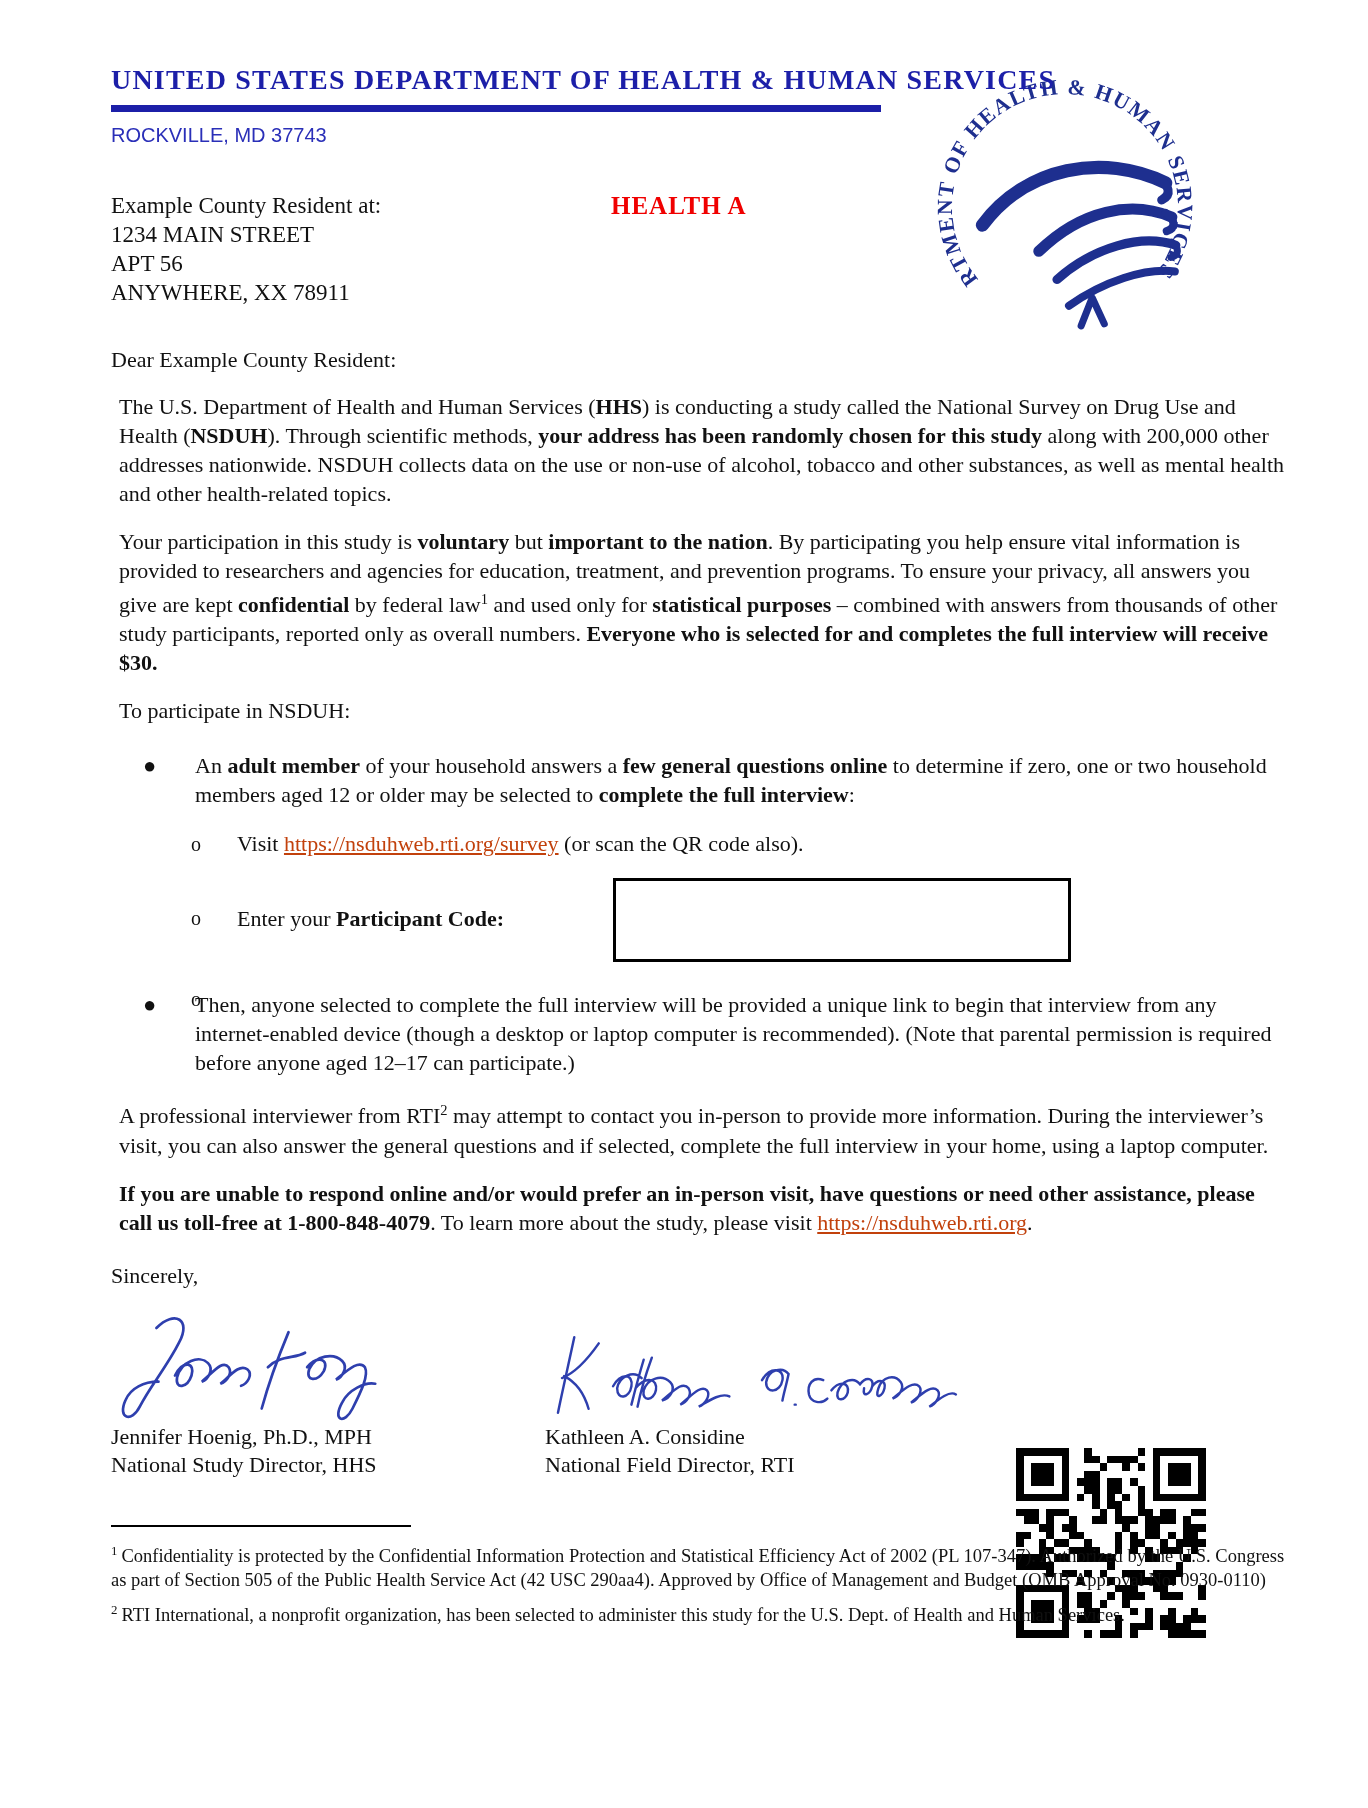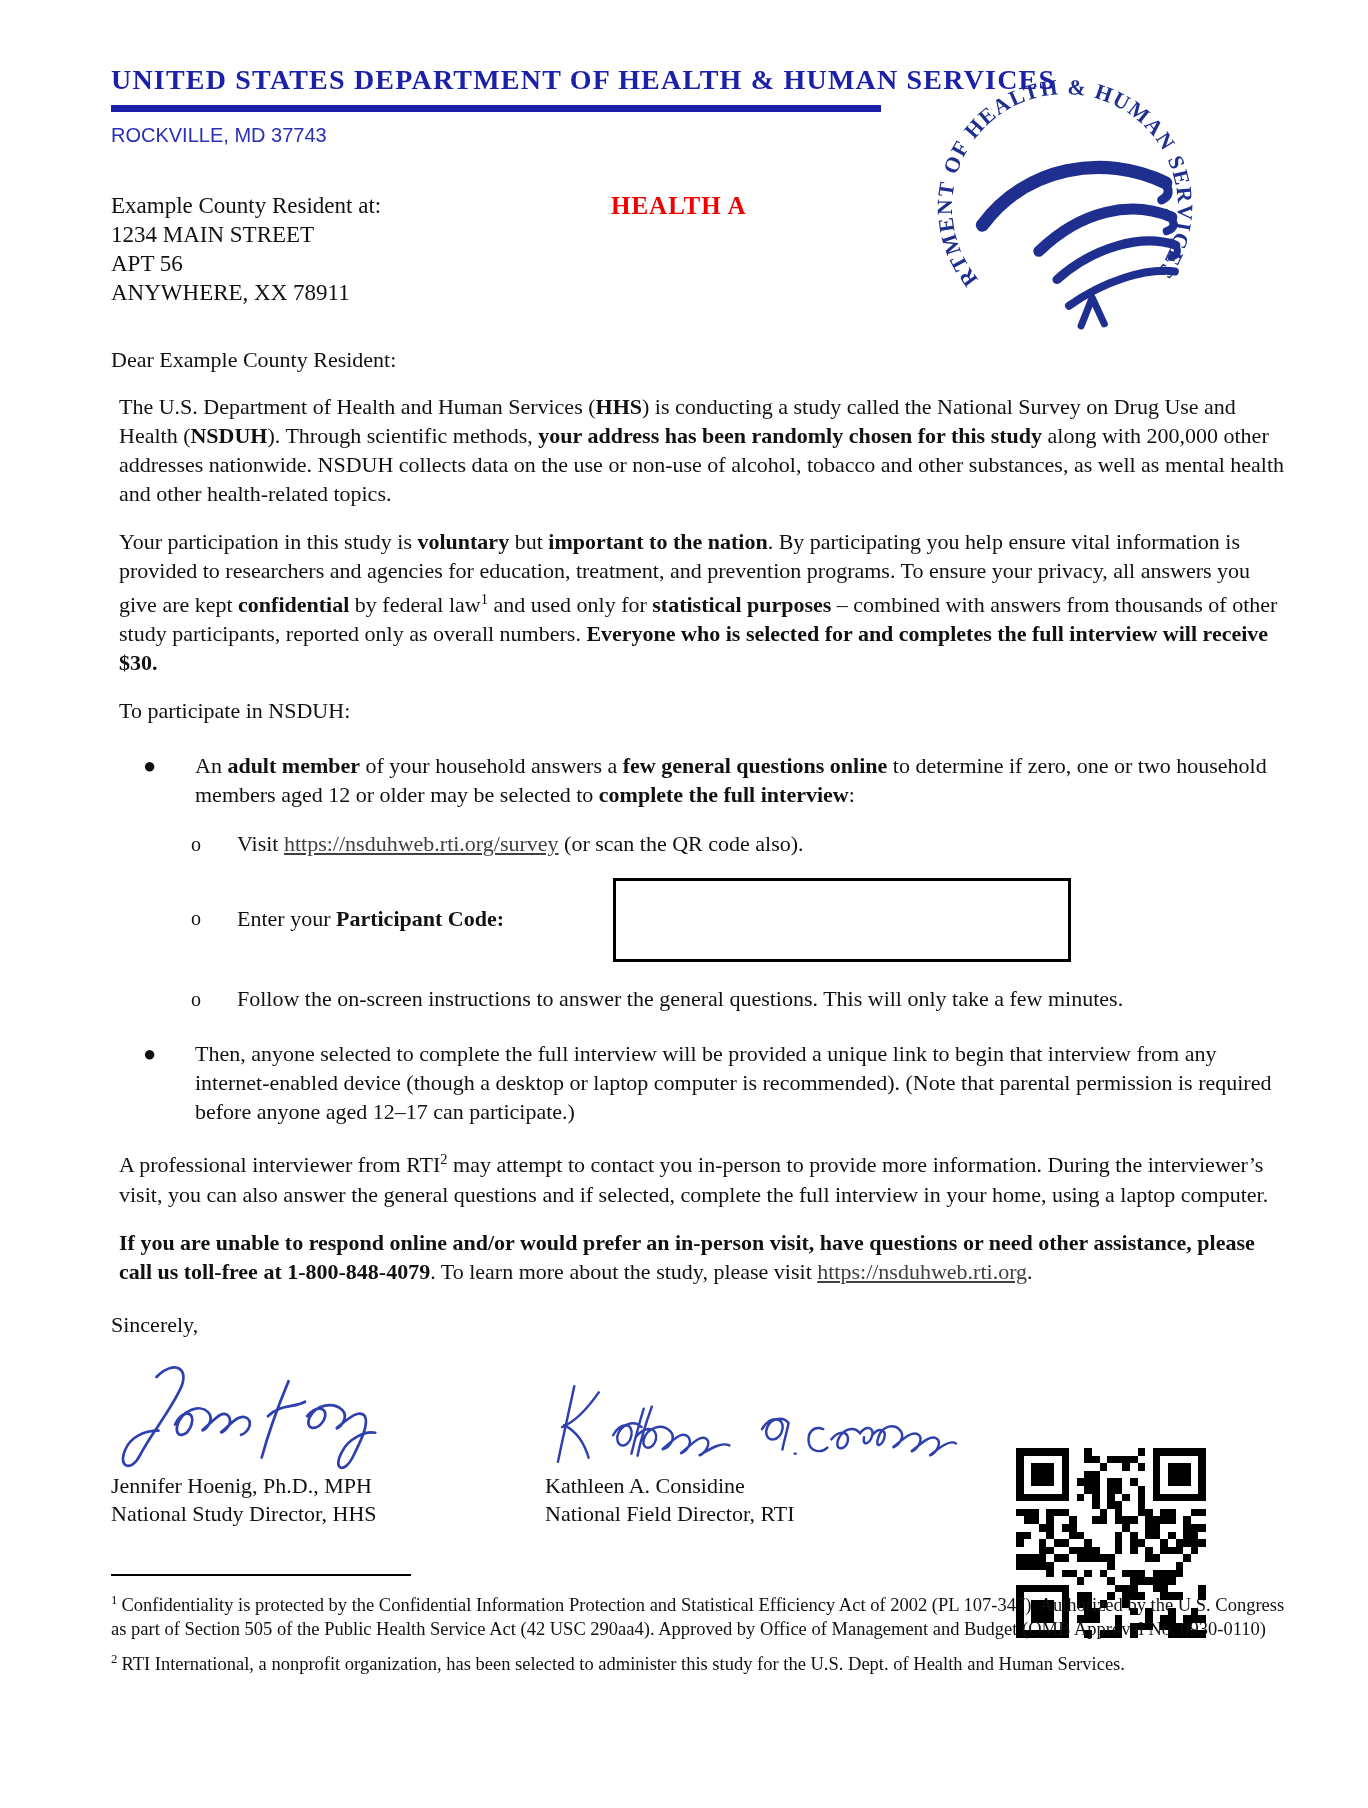--- a/index.html
+++ b/index.html
@@ -18,21 +18,21 @@
 
   
   .recipient { position:relative; margin-top:44px; font-size:23px; line-height:29px; width:900px; }
   .letter-tag { position:absolute; left:500px; top:0; color:#f00000; font-weight:bold; font-size:25px; letter-spacing:1px; }
 
   .salutation { margin-top:40px; font-size:22px; }
 
   p.body, .para { font-size:22px; line-height:29px; margin:19px 0 0 8px; }
   strong { font-weight:bold; }
   sup { font-size:0.66em; }
-  .link { color:#404040; text-decoration:underline; }
+  .link { color:#c2410c; text-decoration:underline; }
 
   
   .bullet { position:relative; padding-left:84px; margin-top:26px; font-size:22px; line-height:29px; }
   .bullet > .bm { position:absolute; left:32px; top:0; font-size:22px; }
   .sub { position:relative; padding-left:126px; margin-top:20px; font-size:22px; line-height:29px; }
   .sub > .bm { position:absolute; left:80px; top:1px; font-size:20px; }
 
   .code-row { position:relative; height:86px; margin-top:20px; }
   .code-row .lbl { position:absolute; left:126px; top:28px; font-size:22px; }
   .code-box { position:absolute; left:502px; top:0; width:452px; height:78px; border:3px solid #000; background:#fff; }
@@ -326,21 +326,20 @@
     </div>
 
     <div class="code-row">
       <span class="bm" style="position:absolute;left:80px;top:29px;font-size:20px;">o</span>
       <span class="lbl"><span>Enter your </span><strong>Participant Code:</strong></span>
       <div class="code-box"></div>
     </div>
 
     <div class="sub">
       <span class="bm">o</span>
-      <span>Follow the on-screen instructions to answer the general questions. This will only take a few minutes.</span>
     </div>
 
     <div class="bullet">
       <span class="bm">●</span>
       <span>Then, anyone selected to complete the full interview will be provided a unique link to begin that interview from any internet-enabled device (though a desktop or laptop computer is recommended). (Note that parental permission is required before anyone aged 12–17 can participate.)</span>
     </div>
 
     <p class="body"><span>A professional interviewer from RTI</span><sup>2</sup><span> may attempt to contact you in-person to provide more information. During the interviewer’s visit, you can also answer the general questions and if selected, complete the full interview in your home, using a laptop computer.</span></p>
     <p class="body"><strong>If you are unable to respond online and/or would prefer an in-person visit, have questions or need other assistance, please call us toll-free at 1-800-848-4079</strong><span>. To learn more about the study, please visit </span><span class="link">https://nsduhweb.rti.org</span><span>.</span></p>
 

